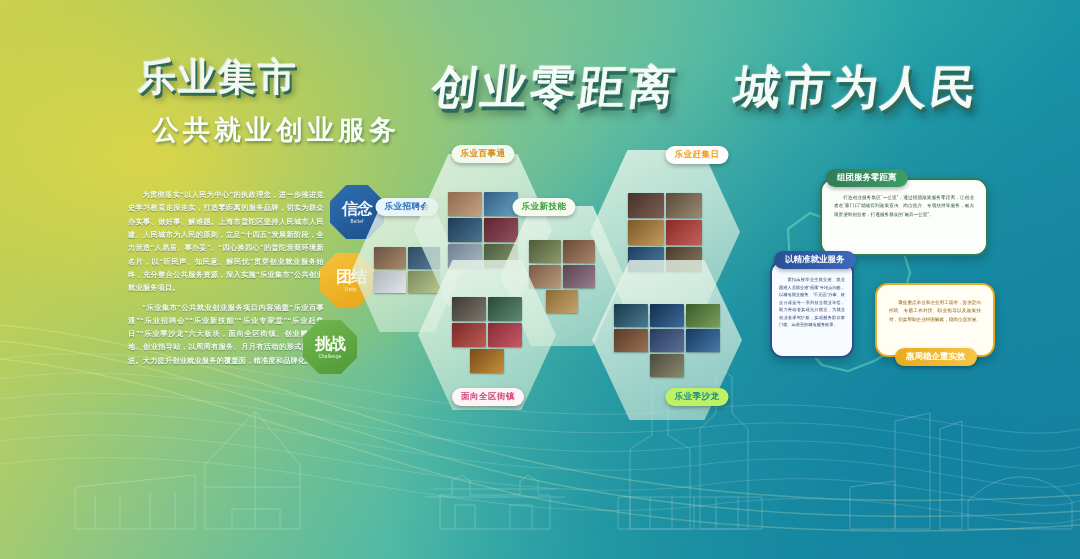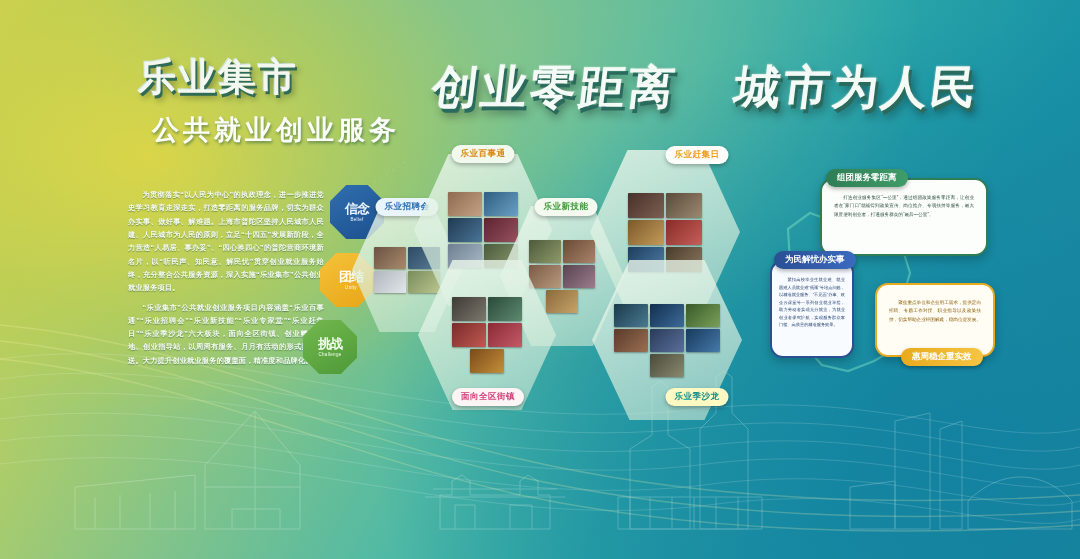--- a/index.html
+++ b/index.html
@@ -54,21 +54,21 @@
   }
   #intro-panel p { text-indent:2em; margin-bottom:6px; }
 
   
   .badge {
     position:absolute; width:54px; height:54px;
     clip-path: polygon(30% 0,70% 0,100% 30%,100% 70%,70% 100%,30% 100%,0 70%,0 30%);
     display:flex; flex-direction:column; align-items:center; justify-content:center;
     box-shadow:0 3px 7px rgba(0,0,0,.25);
   }
-  .badge .ch { font-size:13px; font-weight:bold; line-height:1; letter-spacing:-1px; }
+  .badge .ch { font-size:16px; font-weight:bold; line-height:1; letter-spacing:-1px; }
   .badge .en { font-size:4.5px; letter-spacing:.3px; margin-top:2px; }
   #badge-belief   { left:330px; top:185px; background:linear-gradient(150deg,#2f6fb0,#1d4f8c); }
   #badge-belief .ch, #badge-belief .en { color:#eaf3ff; }
   #badge-unity    { left:320px; top:253px; background:linear-gradient(150deg,#f5c23a,#e8a617); }
   #badge-unity .ch, #badge-unity .en { color:#fffdf2;margin-left:8px; }
   #badge-challenge{ left:303px; top:320px; background:linear-gradient(150deg,#74b84e,#4d9a38); }
   #badge-challenge .ch, #badge-challenge .en { color:#f4fff0; }
 
   
   #hex-cluster { position:absolute; left:352px; top:150px; width:440px; height:260px; }
@@ -89,21 +89,21 @@
     position:absolute; padding:3px 9px; border-radius:9px;
     font-size:8.5px; font-weight:bold; white-space:nowrap; letter-spacing:.5px;
     box-shadow:0 2px 4px rgba(0,0,0,.28);
     transform:translateX(-50%);
   }
   .lbl-white { background:#fdfefc; color:#f09a1e; }
   .lbl-ltgreen { background:#f2f9ef; color:#d98a12;border-radius:9px; }
   .lbl-blue { background:#eaf4fb; color:#2b71b5; }
   .lbl-green { background:#f4faf0; color:#3f9c3a; }
   .lbl-pink { background:#fdf4f6; color:#d0417a; }
-  .lbl-teal { background:#fef9c3; color:#1b8e8a; }
+  .lbl-teal { background:#bef264; color:#1b8e8a; }
 
   
   #map-shape { position:absolute; left:770px; top:195px; width:160px; height:200px; opacity:.55; }
 
   .callout { position:absolute; border-radius:13px; box-shadow:0 4px 10px rgba(0,0,0,.22); }
   .callout .co-head {
     position:absolute; padding:3px 11px; border-radius:10px;
     font-size:8.5px; font-weight:bold; color:#fff; white-space:nowrap;
     box-shadow:0 2px 4px rgba(0,0,0,.3);
     text-align:center;
@@ -118,21 +118,21 @@
   #callout-zero .co-head { left:4px; top:-11px; background:linear-gradient(90deg,#2f7d55,#3f9c68); }
   #callout-zero .co-body { color:#2b4b3a; }
 
   #callout-people { left:770px; top:260px; width:84px; height:98px;
       background:#f8fbff; border:2px solid #2a4f93; }
   #callout-people .co-head { left:2px; top:-11px; background:linear-gradient(90deg,#2a4f93,#3b6ac0); }
   #callout-people .co-body { color:#25406e; font-size:4.2px; line-height:1.8; padding:14px 7px 6px; }
 
   #callout-firms { left:875px; top:283px; width:120px; height:74px;
       background:#fffdf4; border:2px solid #e9aa1d; }
-  #callout-firms .co-head { left:24px; bottom:-11px; background:linear-gradient(90deg,#e9aa1d,#f5c542); }
+  #callout-firms .co-head { left:18px; bottom:-11px; background:linear-gradient(90deg,#e9aa1d,#f5c542); }
   #callout-firms .co-body { color:#8a5d08; }
 
   
   .dots { position:absolute; font-size:5px; color:rgba(255,255,255,.6); letter-spacing:2px; }
 </style>
 </head>
 <body>
 
 <div class="layer"></div>
 
@@ -233,21 +233,21 @@
 
   <div class="hex" style="left:148px;top:56px;width:124px;height:140px;">
     <div class="hex-photos">
       <div class="ph" style="width:32px;height:23px;background:linear-gradient(135deg,#4e5a3a,#8e9a6a);"></div>
       <div class="ph" style="width:32px;height:23px;background:linear-gradient(135deg,#6a4a35,#a8846a);"></div>
       <div class="ph" style="width:32px;height:23px;background:linear-gradient(135deg,#7a5a45,#b89a7e);"></div>
       <div class="ph" style="width:32px;height:23px;background:linear-gradient(135deg,#5a4350,#9a7d8e);"></div>
       <div class="ph" style="width:32px;height:23px;background:linear-gradient(135deg,#8a6a3a,#c6a46a);"></div>
     </div>
   </div>
-  <div class="hexlabel lbl-green" style="left:214px;top:48px;">乐业新技能</div>
+  <div class="hexlabel lbl-green" style="left:192px;top:48px;">乐业新技能</div>
 
   <div class="hex" style="left:238px;top:0px;width:150px;height:164px;">
     <div class="hex-photos">
       <div class="ph" style="width:36px;height:25px;background:linear-gradient(135deg,#47312a,#7d5f52);"></div>
       <div class="ph" style="width:36px;height:25px;background:linear-gradient(135deg,#5a4a3a,#9b8a72);"></div>
       <div class="ph" style="width:36px;height:25px;background:linear-gradient(135deg,#7a5a2a,#c49a5a);"></div>
       <div class="ph" style="width:36px;height:25px;background:linear-gradient(135deg,#8a2a28,#c4605a);"></div>
       <div class="ph" style="width:36px;height:25px;background:linear-gradient(135deg,#1d3d5e,#4f7da6);"></div>
       <div class="ph" style="width:36px;height:25px;background:linear-gradient(135deg,#4a3a2a,#8a7a62);"></div>
     </div>
@@ -285,20 +285,20 @@
   <path d="M18,34 L40,18 L62,26 L86,14 L112,24 L130,46 L140,78 L132,104 L140,126
            L128,152 L104,166 L78,176 L52,170 L34,150 L26,120 L14,96 L20,66 Z" fill="#2fa7a0" opacity=".18"></path>
 </svg>
 
 <div class="callout" id="callout-zero">
   <div class="co-head">组团服务零距离</div>
   <div class="co-body">打造创业服务集区“一公里”，通过组团政策服务零距离，让创业者在“家门口”就能得到政策宣传、岗位推介、专项扶持等服务，最大限度便利创业者，打通服务群众的“最后一公里”。</div>
 </div>
 
 <div class="callout" id="callout-people">
-  <div class="co-head">为民解忧办实事</div>
+  <div class="co-head">以精准就业服务</div>
   <div class="co-body">紧扣高校毕业生就业难、就业困难人员就业难“瓶颈”等堵点问题，以精准就业服务、“不见面”办事、政企云课堂等一系列创业就业举措，助力劳动者实现充分就业，为就业创业者保驾护航，实现服务群众零门槛、高质量的精准服务效果。</div>
 </div>
 
 <div class="callout" id="callout-firms">
   <div class="co-head">惠周稳企重实效</div>
   <div class="co-body">聚焦重点单位和企业用工需求，提供定向招聘、专题工作对接、职业指导以及政策扶持，切实帮助企业纾困解难，稳岗位促发展。</div>
 </div>
 
 </body></html>

